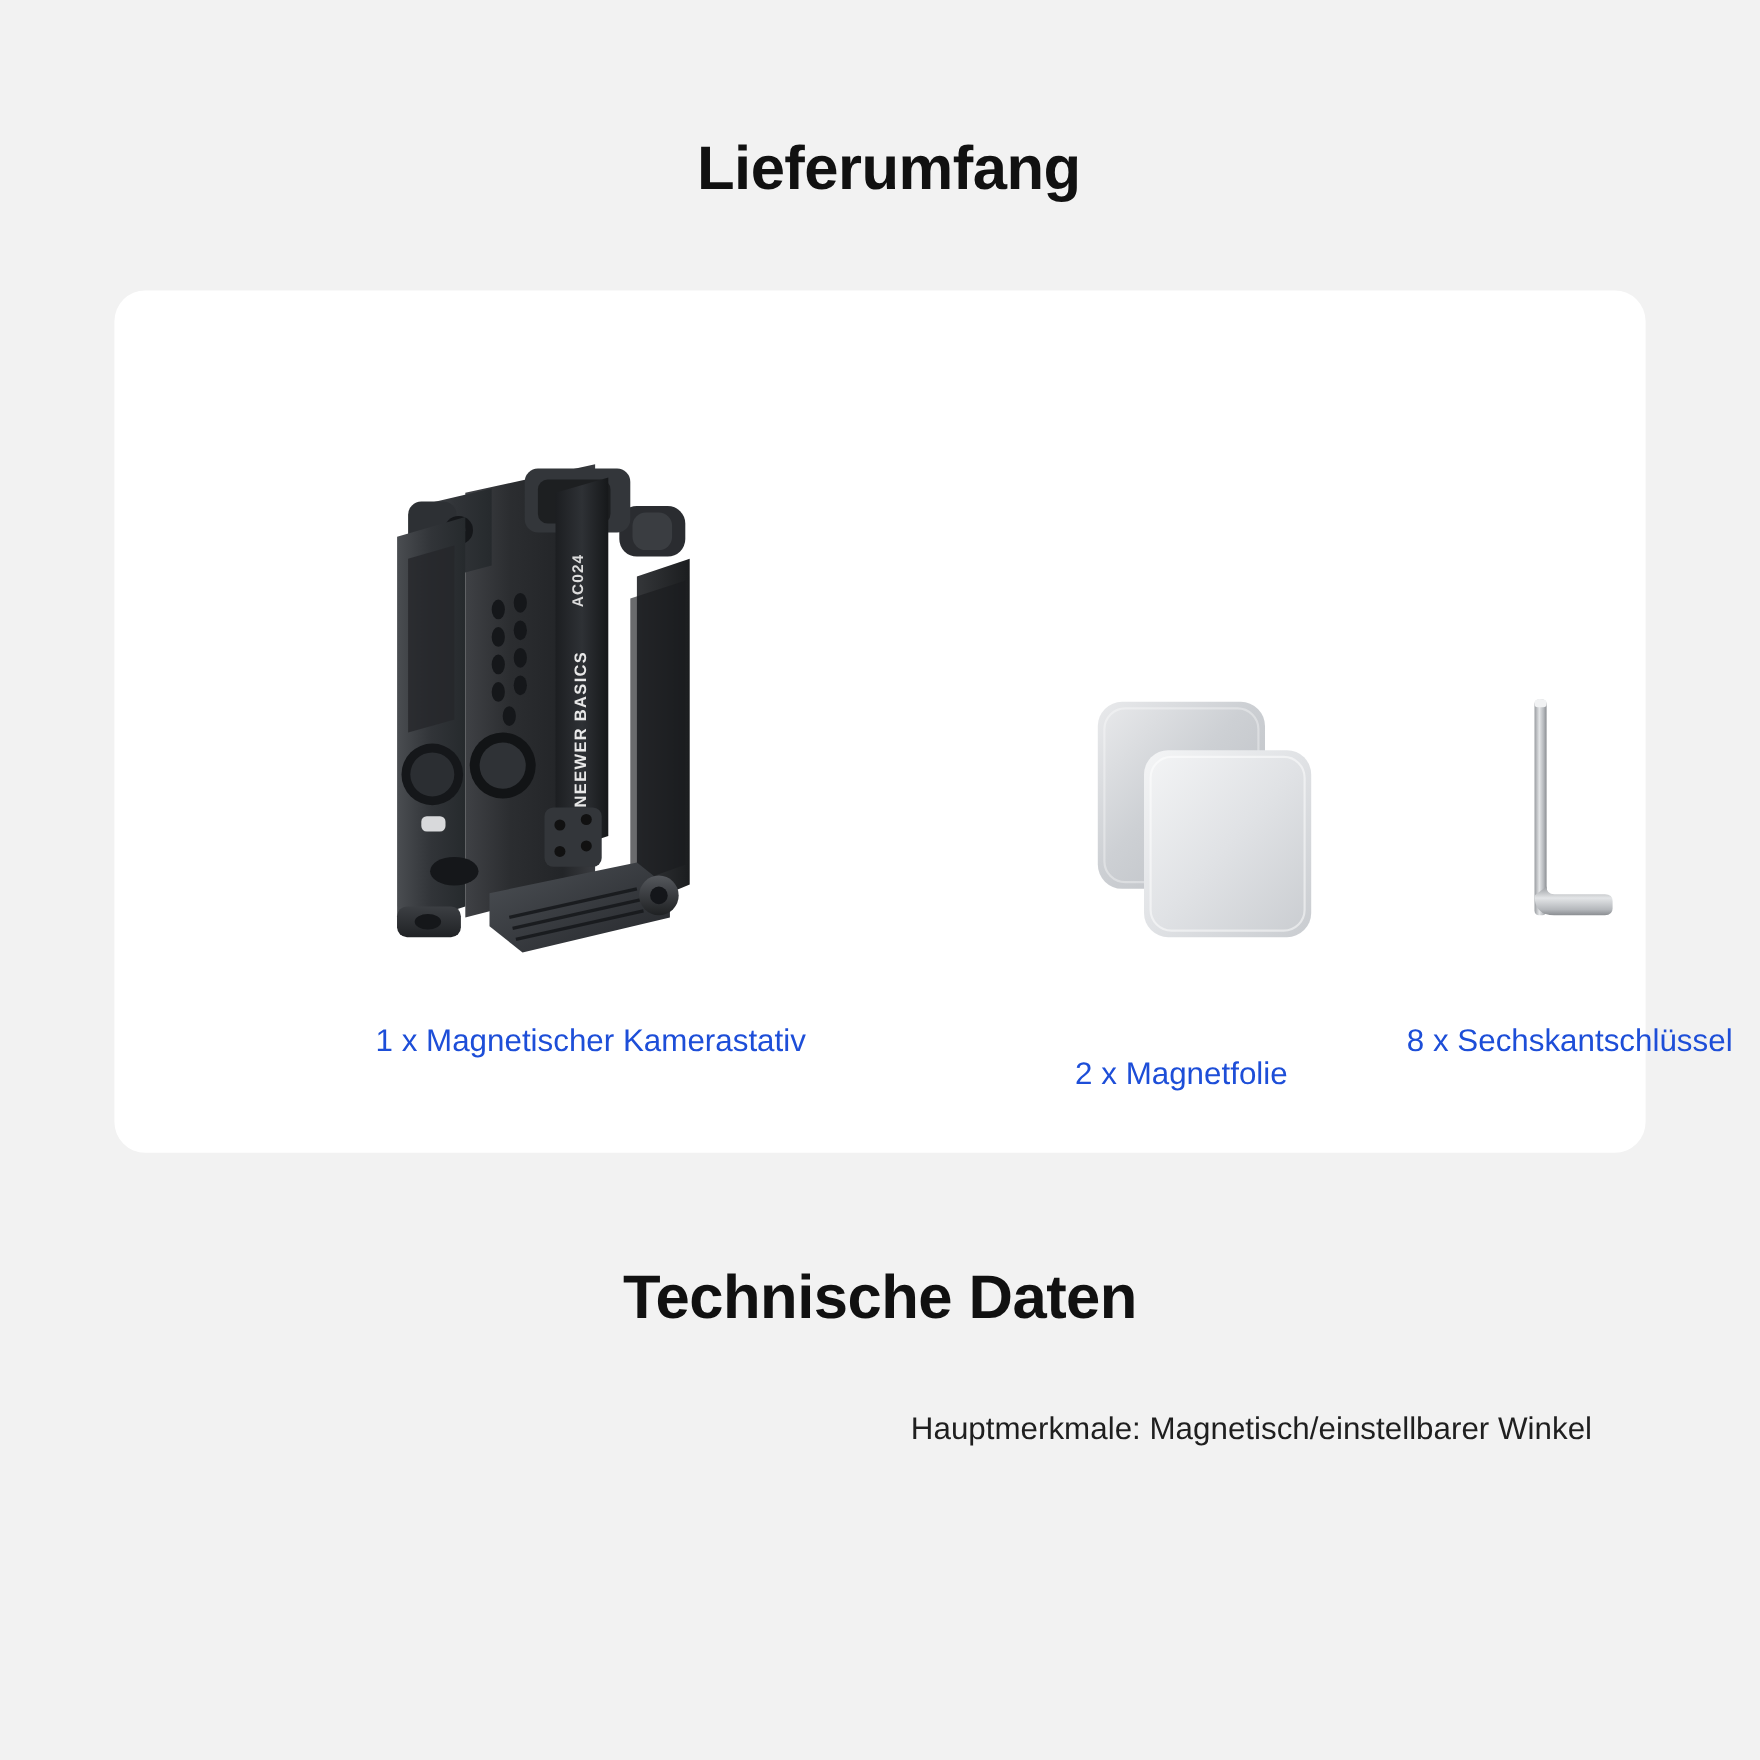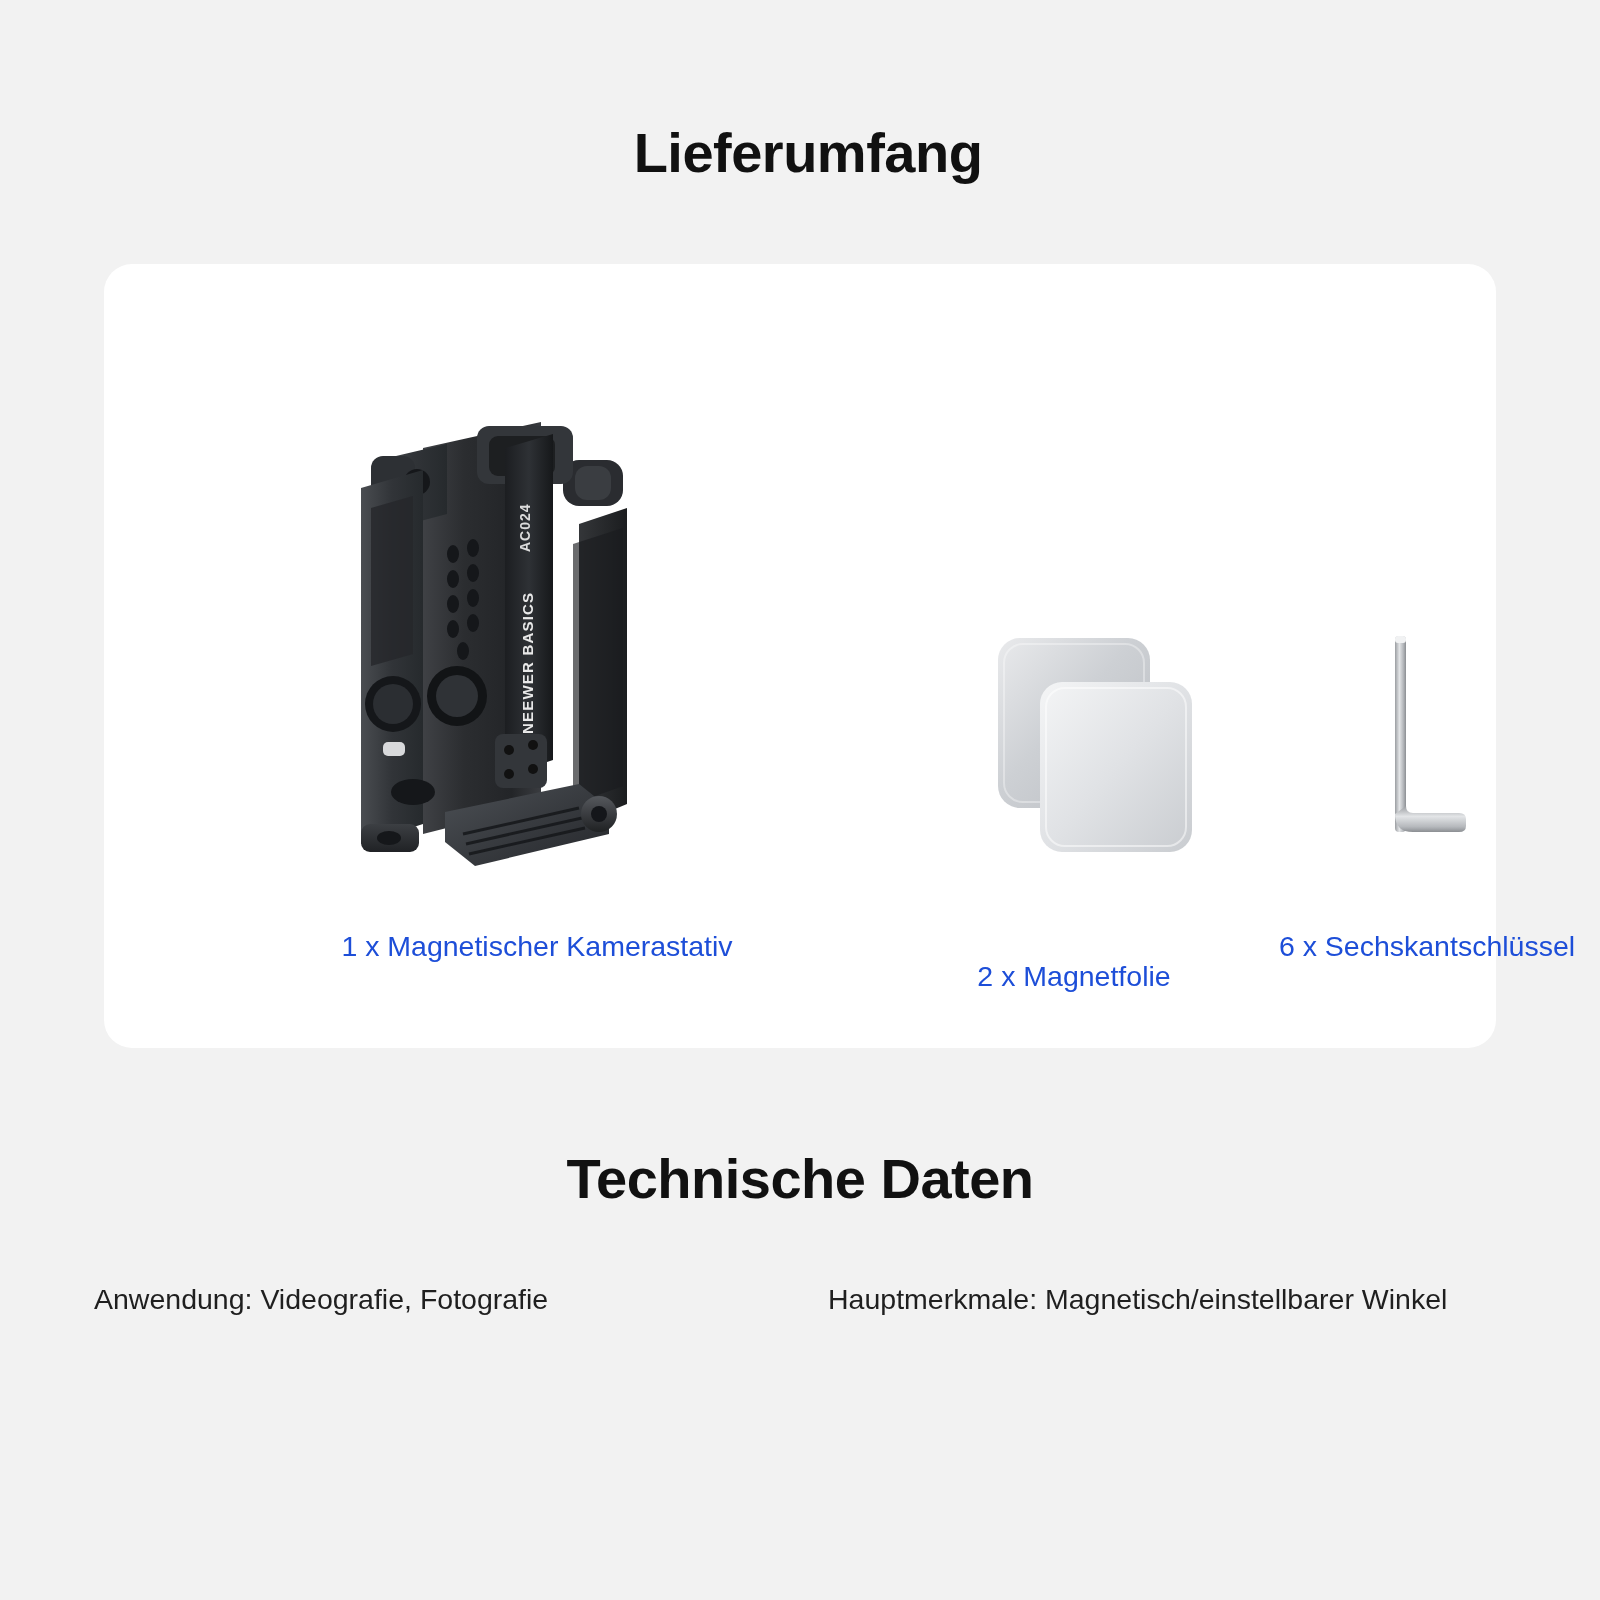--- a/index.html
+++ b/index.html
@@ -252,30 +252,29 @@
               </linearGradient>
             </defs>
 
             <rect x="58" y="22" width="11" height="196" rx="4" fill="url(#gMetalV)"></rect>
 
             <path d="M58 200 q0 18 18 18 L122 218 q7 0 7 -6 l0 -7 q0 -6 -7 -6 L76 199 q-7 0 -7 -7 Z" fill="url(#gMetalH)"></path>
 
             <rect x="58" y="22" width="11" height="7" rx="3" fill="#f1f2f3"></rect>
           </svg>
         </div>
-        <div class="item-label">6 x Sechskantschlüssel</div>
+        <div class="item-label">8 x Sechskantschlüssel</div>
       </div>
 
     </div>
   </div>
 
   <h1 class="title-main" id="title-technische">Technische Daten</h1>
 
   <div class="specs">
     <div class="spec-col" id="spec-col-left">
-      <div class="spec-line">Anwendung: Videografie, Fotografie</div>
     </div>
     <div class="spec-col" id="spec-col-right">
       <div class="spec-line">Hauptmerkmale: Magnetisch/einstellbarer Winkel</div>
     </div>
   </div>
 
 </div>
 
 </body></html>

